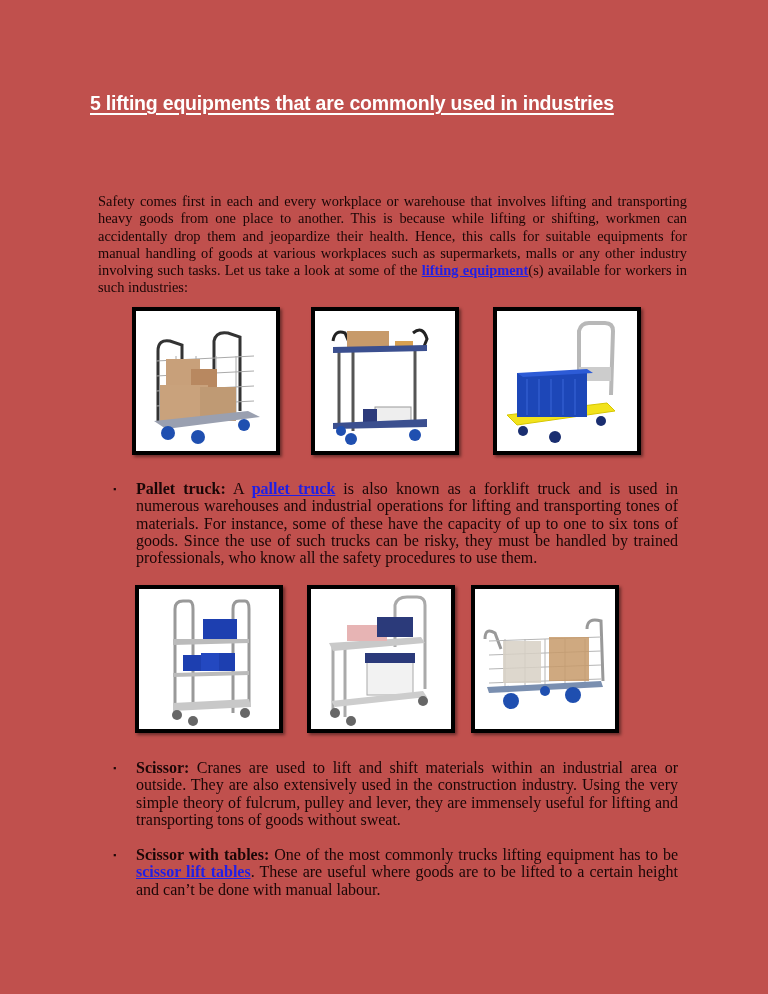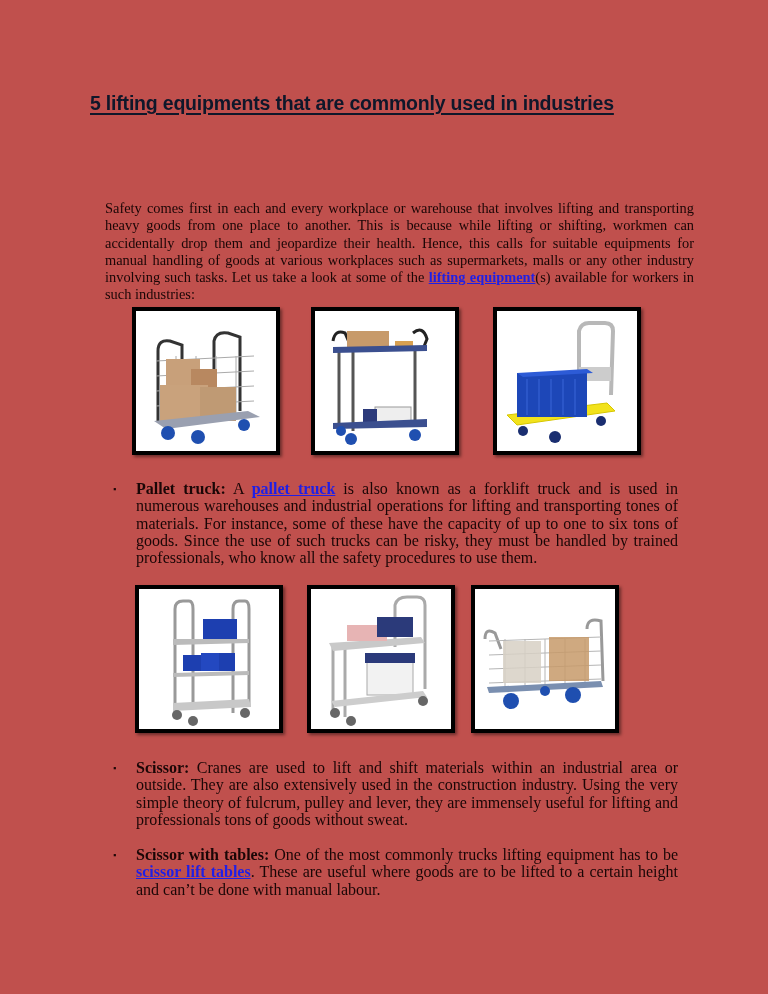--- a/index.html
+++ b/index.html
@@ -10,27 +10,27 @@
     overflow: hidden;
     font-family: "Liberation Serif", serif;
     color: #1a0606;
   }
   .title {
     position: absolute; left: 90px; top: 92px;
     font-family: "Liberation Sans", sans-serif;
     font-weight: bold; font-size: 19.5px;
     text-decoration: underline; text-decoration-thickness: 2px;
     text-underline-offset: 3px;
-    color: #0f172a; letter-spacing: -0.2px;
+    color: #ffffff; letter-spacing: -0.2px;
     margin: 0;
   }
   .para {
     position: absolute; left: 89px; width: 589px;
     font-size: 14.4px; line-height: 17.3px;
-    text-align: justify; margin: 16px;
+    text-align: justify; margin: 9px;
   }
   .intro { top: 184px; }
   a.link { color: #1f1fe6; font-weight: bold; text-decoration: underline; }
   .bullet-item {
     position: absolute; left: 113px; width: 565px;
     display: flex;
   }
   .bullet-mark {
     width: 23px; flex: none;
     font-size: 9px; line-height: 17.3px; padding-top: 1px;
@@ -176,19 +176,19 @@
     <rect x="74" y="48" width="40" height="44" fill="#c79a6a" opacity="0.85"></rect>
     <polygon points="12,98 126,92 128,98 14,104" fill="#7a8fb0"></polygon>
     <circle cx="36" cy="112" r="8" fill="#1f4fb0"></circle>
       <circle cx="98" cy="106" r="8" fill="#1f4fb0"></circle>
       <circle cx="70" cy="102" r="5" fill="#1f4fb0"></circle>
   </svg>
 </div>
 
 <div class="bullet-item" style="top:759px;">
   <span class="bullet-mark">▪</span>
-  <div class="bullet-text"><b>Scissor:</b><span> Cranes are used to lift and shift materials within an industrial area or outside. They are also extensively used in the construction industry. Using the very simple theory of fulcrum, pulley and lever, they are immensely useful for lifting and professionals tons of goods without sweat.</span></div>
+  <div class="bullet-text"><b>Scissor:</b><span> Cranes are used to lift and shift materials within an industrial area or outside. They are also extensively used in the construction industry. Using the very simple theory of fulcrum, pulley and lever, they are immensely useful for lifting and transporting tons of goods without sweat.</span></div>
 </div>
 
 <div class="bullet-item" style="top:846px;">
   <span class="bullet-mark">▪</span>
   <div class="bullet-text"><b>Scissor with tables:</b><span> One of the most commonly trucks lifting equipment has to be </span><a class="link" href="#">scissor lift tables</a><span>. These are useful where goods are to be lifted to a certain height and can’t be done with manual labour.</span></div>
 </div>
 
 </body></html>

